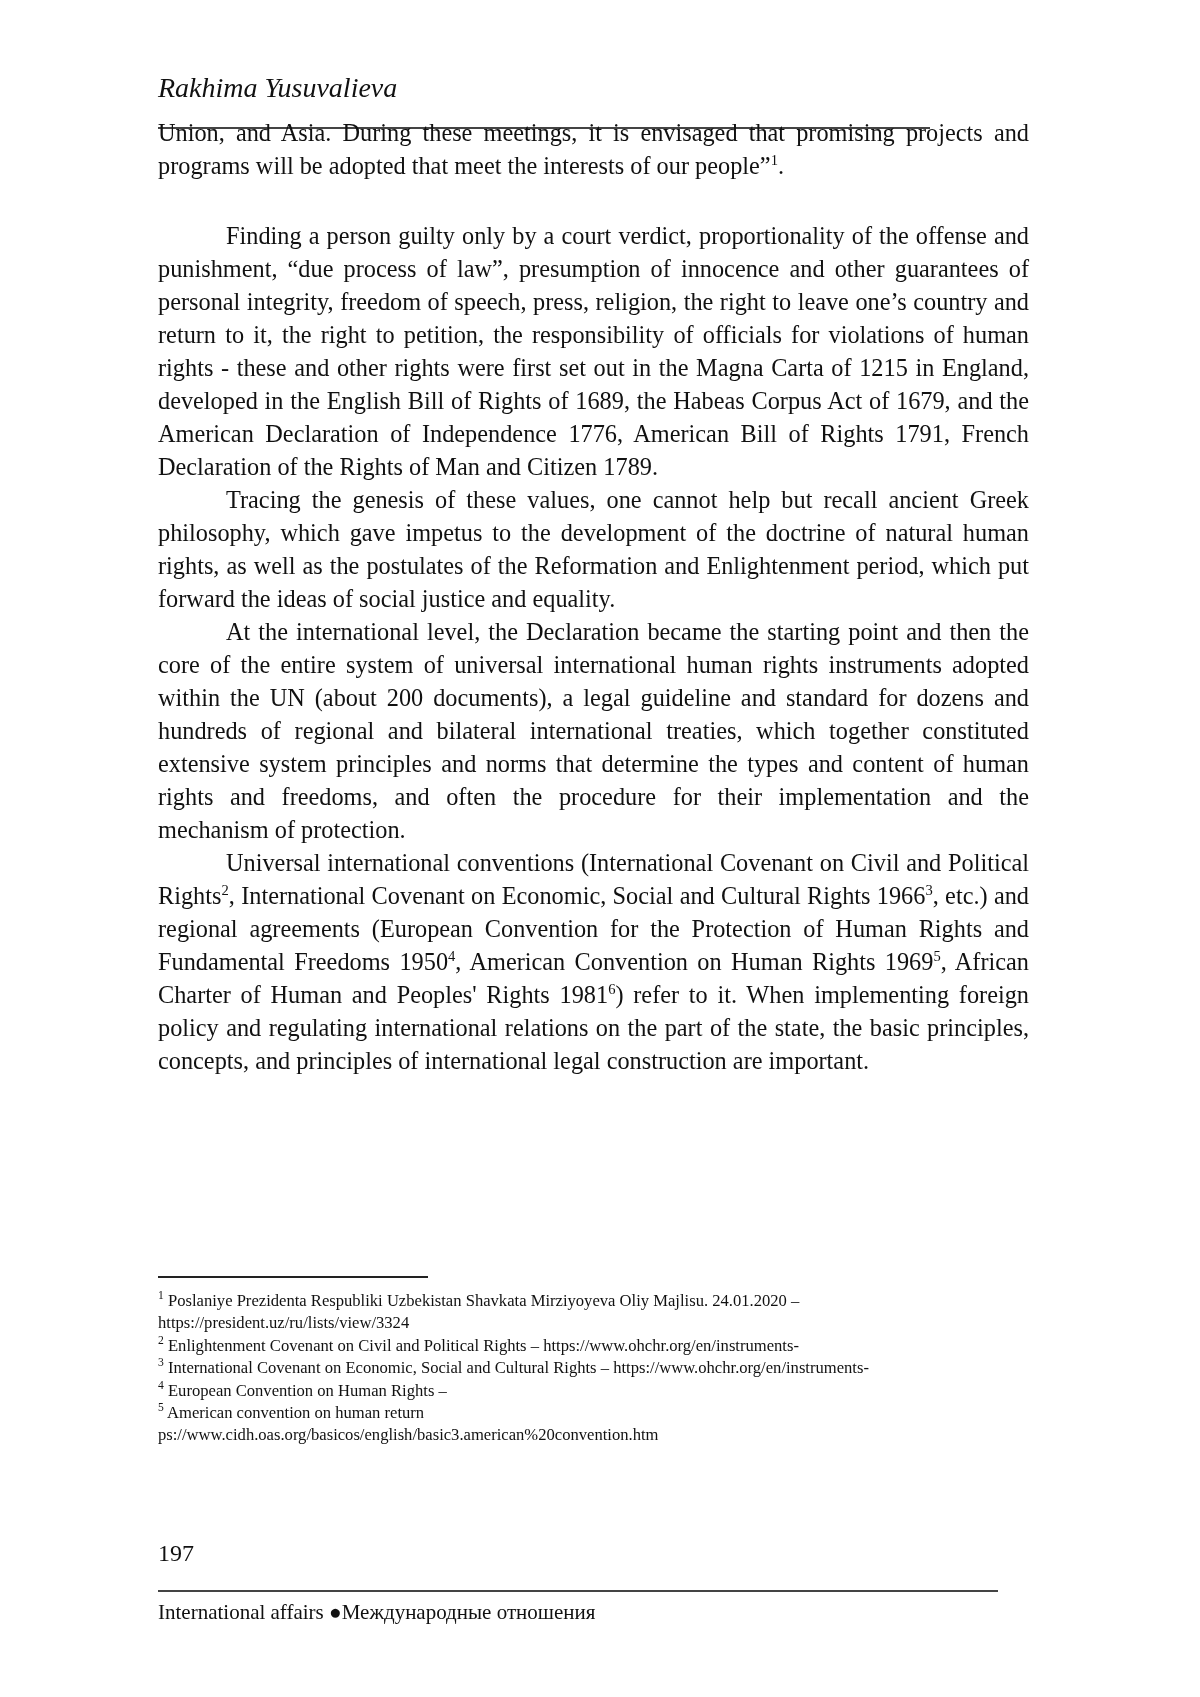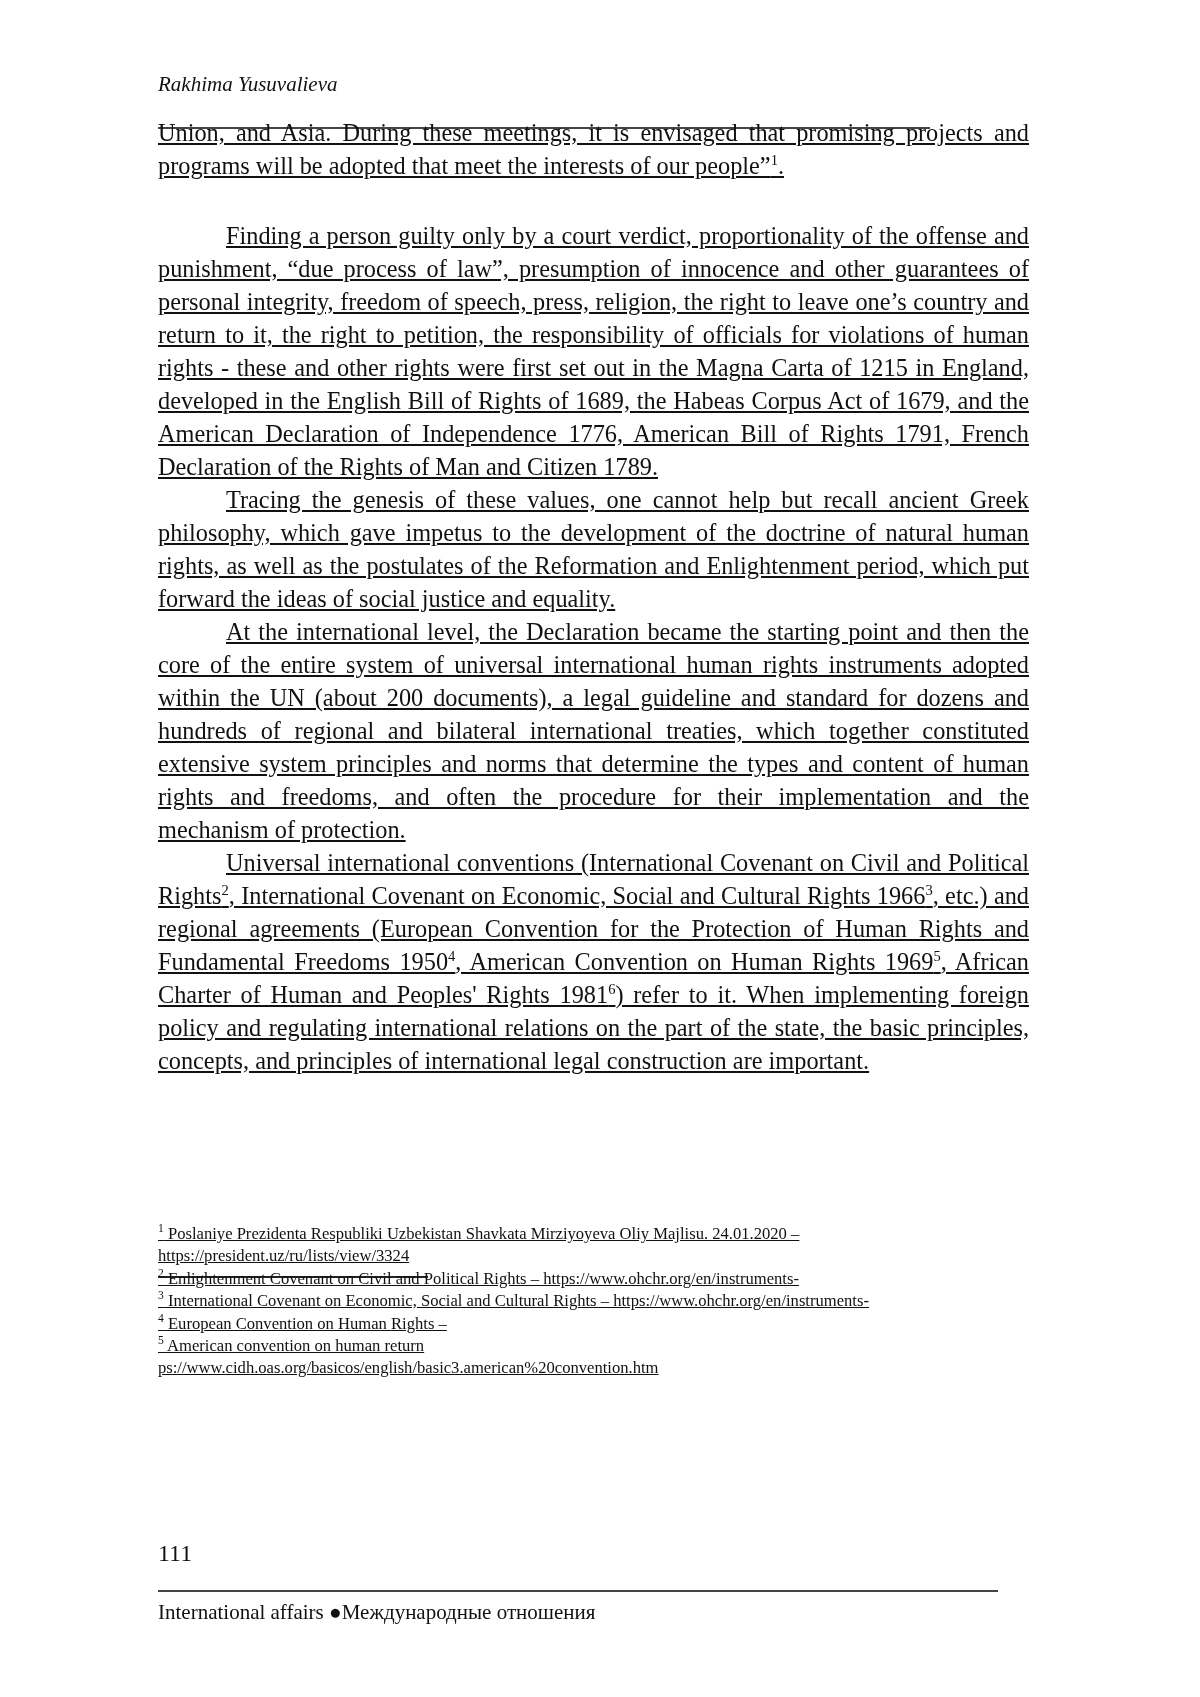--- a/index.html
+++ b/index.html
@@ -1,27 +1,27 @@
 <!DOCTYPE html>
 <html><head>
 <meta charset="utf-8">
 <style>
   html, body { margin: 0; padding: 0; background: #ffffff; }
   body { width: 1200px; height: 1697px; position: relative; overflow: hidden;
          font-family: "Liberation Serif", "DejaVu Serif", serif; color: #111; }
   .page { position: absolute; left: 158px; top: 0; width: 871px; }
-  .running-head { position: absolute; top: 72px; left: 0; font-style: italic; font-size: 21px; }
-  .body { position: absolute; top: 116px; left: 0; width: 871px; font-size: 24.3px; line-height: 33px; text-align: justify; text-decoration: underline; }
+  .running-head { position: absolute; top: 72px; left: 0; font-style: italic; font-size: 28px; }
+  .body { position: absolute; top: 116px; left: 0; width: 871px; font-size: 24.3px; line-height: 33px; text-align: justify; }
   .body p { margin: 0; text-indent: 0; }
   .body p.indent { text-indent: 68px; }
   .body p.gap { margin-top: 37px; }
   .top-rule { position: absolute; left: 0; top: 127px; width: 772px; height: 2px; background: #444; }
   sup { font-size: 60%; line-height: 0; vertical-align: super; }
   .fn-rule { position: absolute; top: 1276px; left: 0; width: 270px; height: 1.5px; background: #222; }
-  .footnotes { position: absolute; top: 1223px; left: 0; width: 880px; font-size: 16.6px; line-height: 22.4px; text-decoration: underline; }
+  .footnotes { position: absolute; top: 1290px; left: 0; width: 880px; font-size: 16.6px; line-height: 22.4px; }
   .footnotes div { margin: 0; }
   .footnotes sup { font-size: 70%; }
   .page-num { position: absolute; top: 1540px; left: 0; font-size: 24px; }
   .footer-rule { position: absolute; top: 1590px; left: 0; width: 840px; height: 1.5px; background: #444; }
   .footer-text { position: absolute; top: 1600px; left: 0; font-size: 21px; text-align: right; }
 </style>
 </head>
 <body>
 
 <div class="page">
@@ -41,16 +41,16 @@
   <div class="fn-rule"></div>
 
   <div class="footnotes">
     <div><sup>1</sup> <span>Poslaniye Prezidenta Respubliki Uzbekistan Shavkata Mirziyoyeva Oliy Majlisu. 24.01.2020 –</span><br><span>https://president.uz/ru/lists/view/3324</span></div>
     <div><sup>2</sup> <span>Enlightenment Covenant on Civil and Political Rights – https://www.ohchr.org/en/instruments-</span><br></div>
     <div><sup>3</sup> <span>International Covenant on Economic, Social and Cultural Rights – https://www.ohchr.org/en/instruments-</span><br></div>
     <div><sup>4</sup> <span>European Convention on Human Rights –</span><br></div>
     <div><sup>5</sup> <span>American convention on human return</span><br><span>ps://www.cidh.oas.org/basicos/english/basic3.american%20convention.htm</span></div>
   </div>
 
-  <div class="page-num">111</div>
+  <div class="page-num">197</div>
   <div class="footer-rule"></div>
   <div class="footer-text">International affairs ●Международные отношения</div>
 </div>
 
 </body></html>

